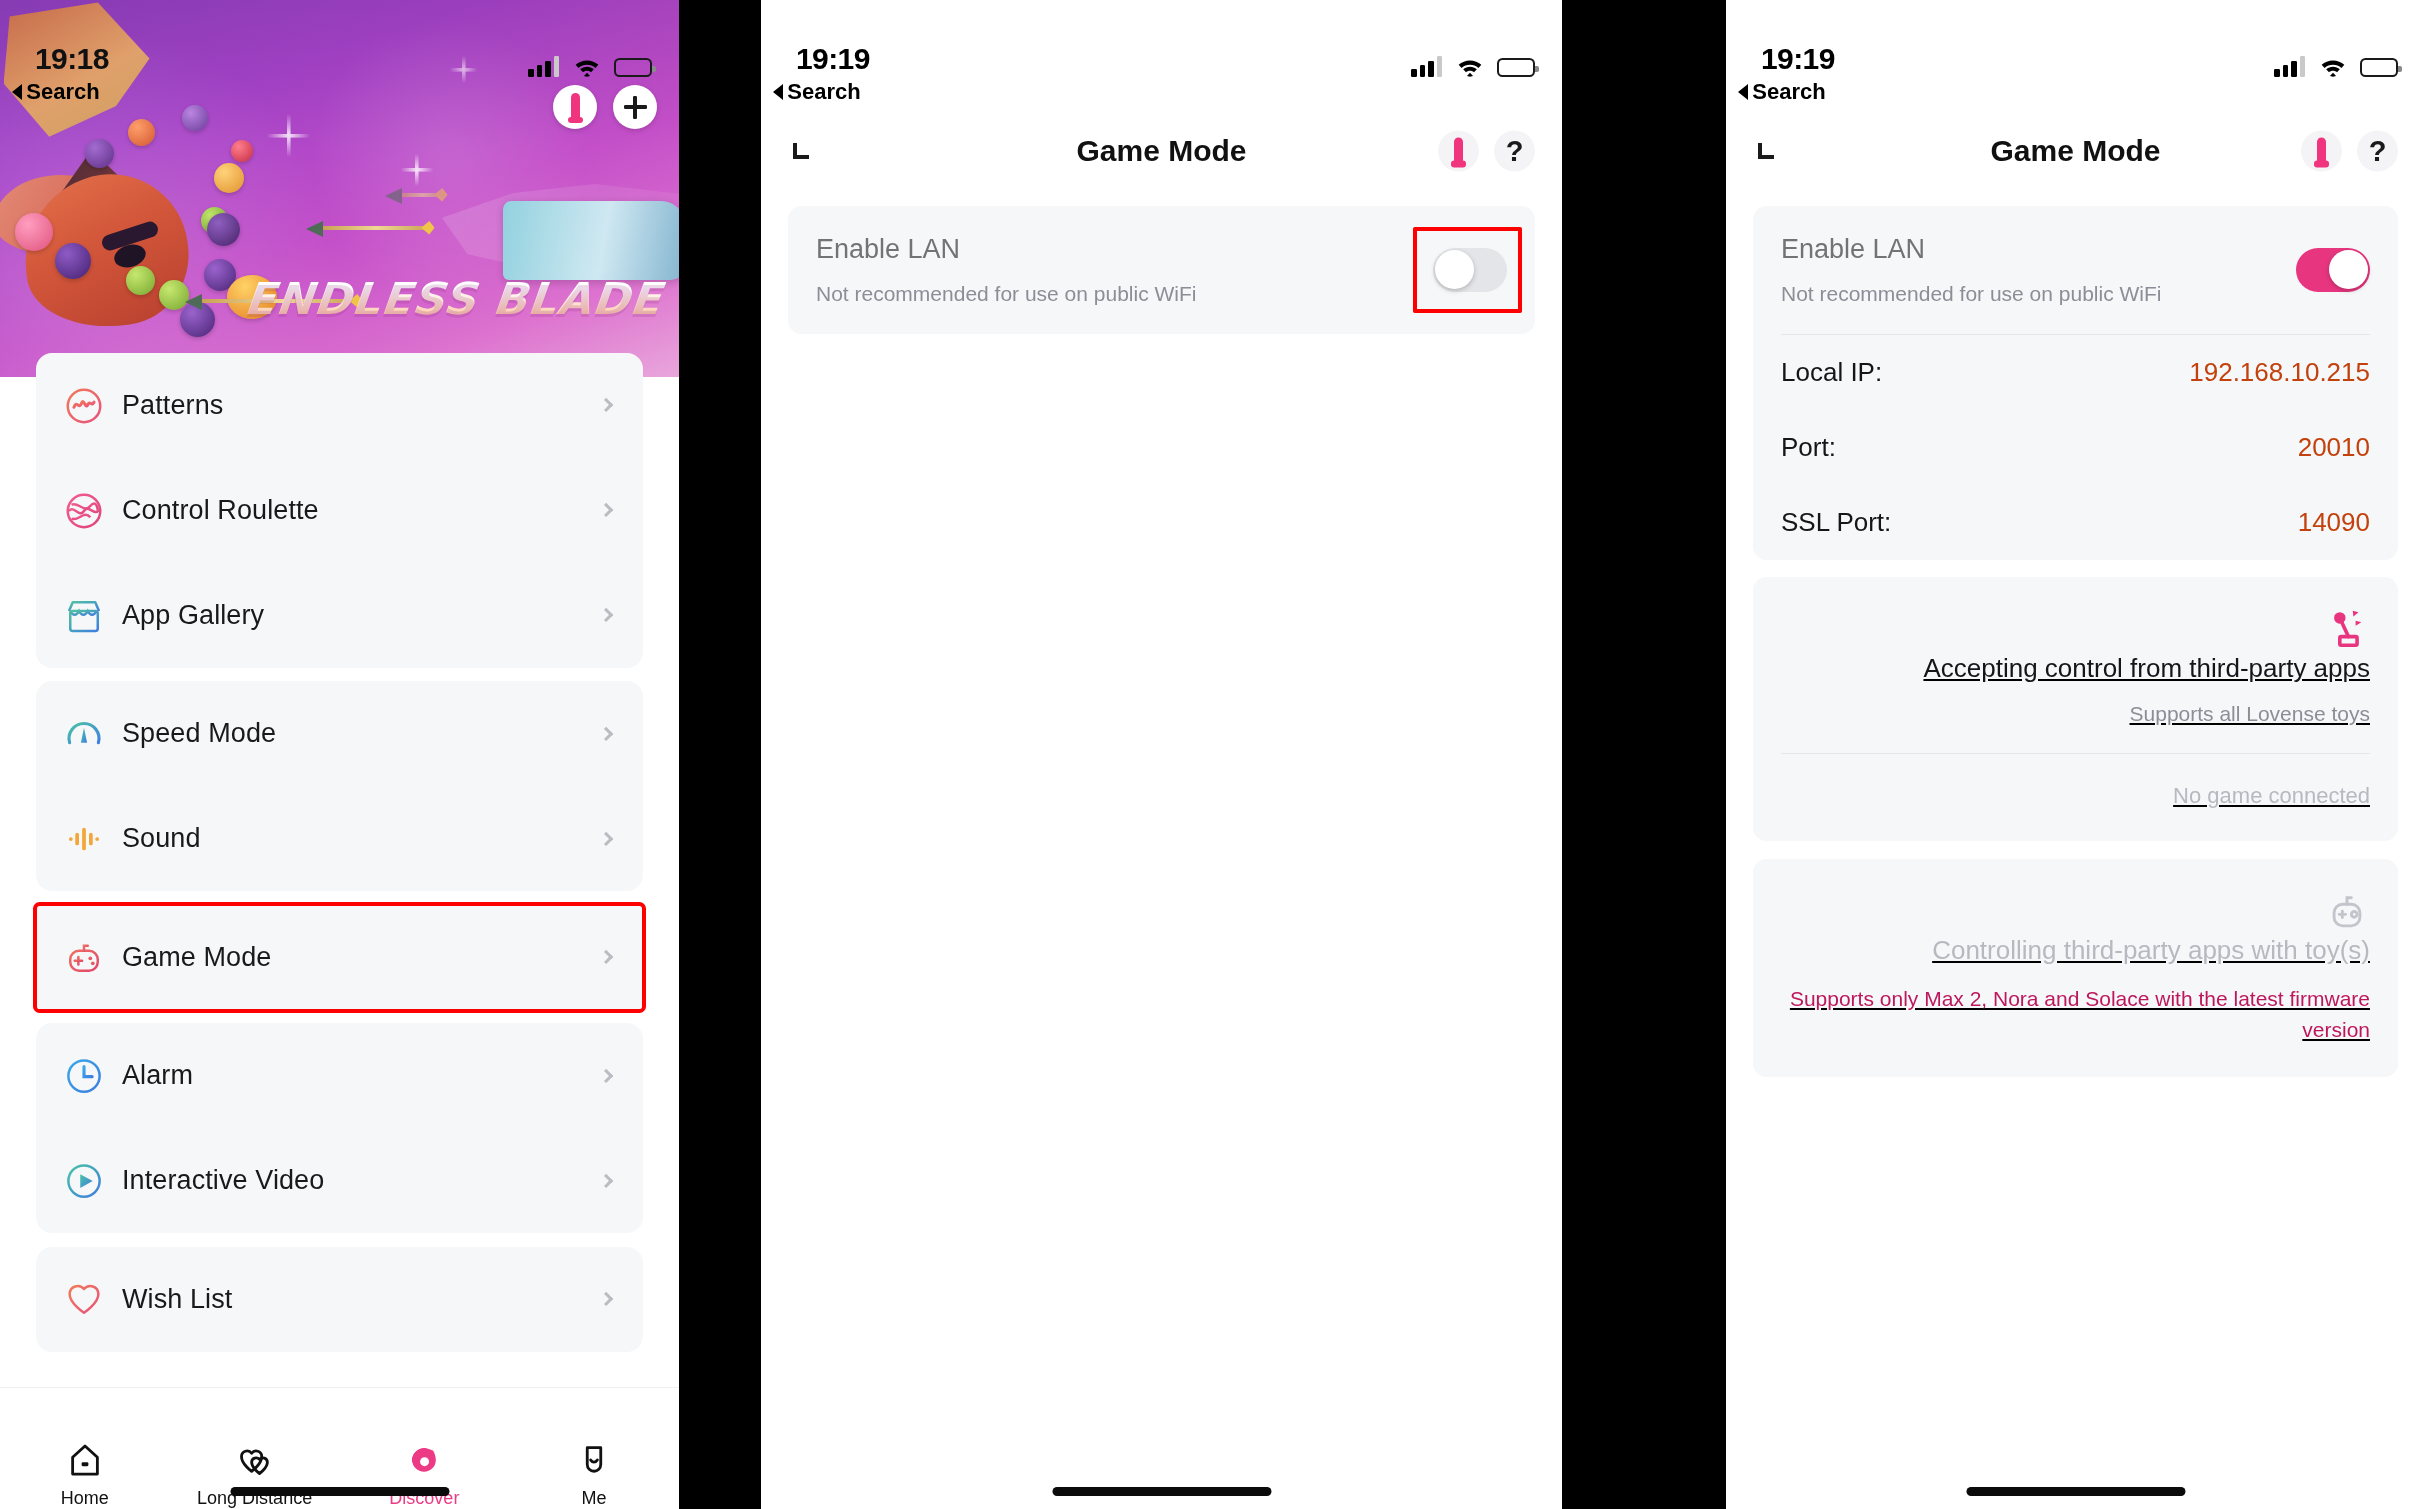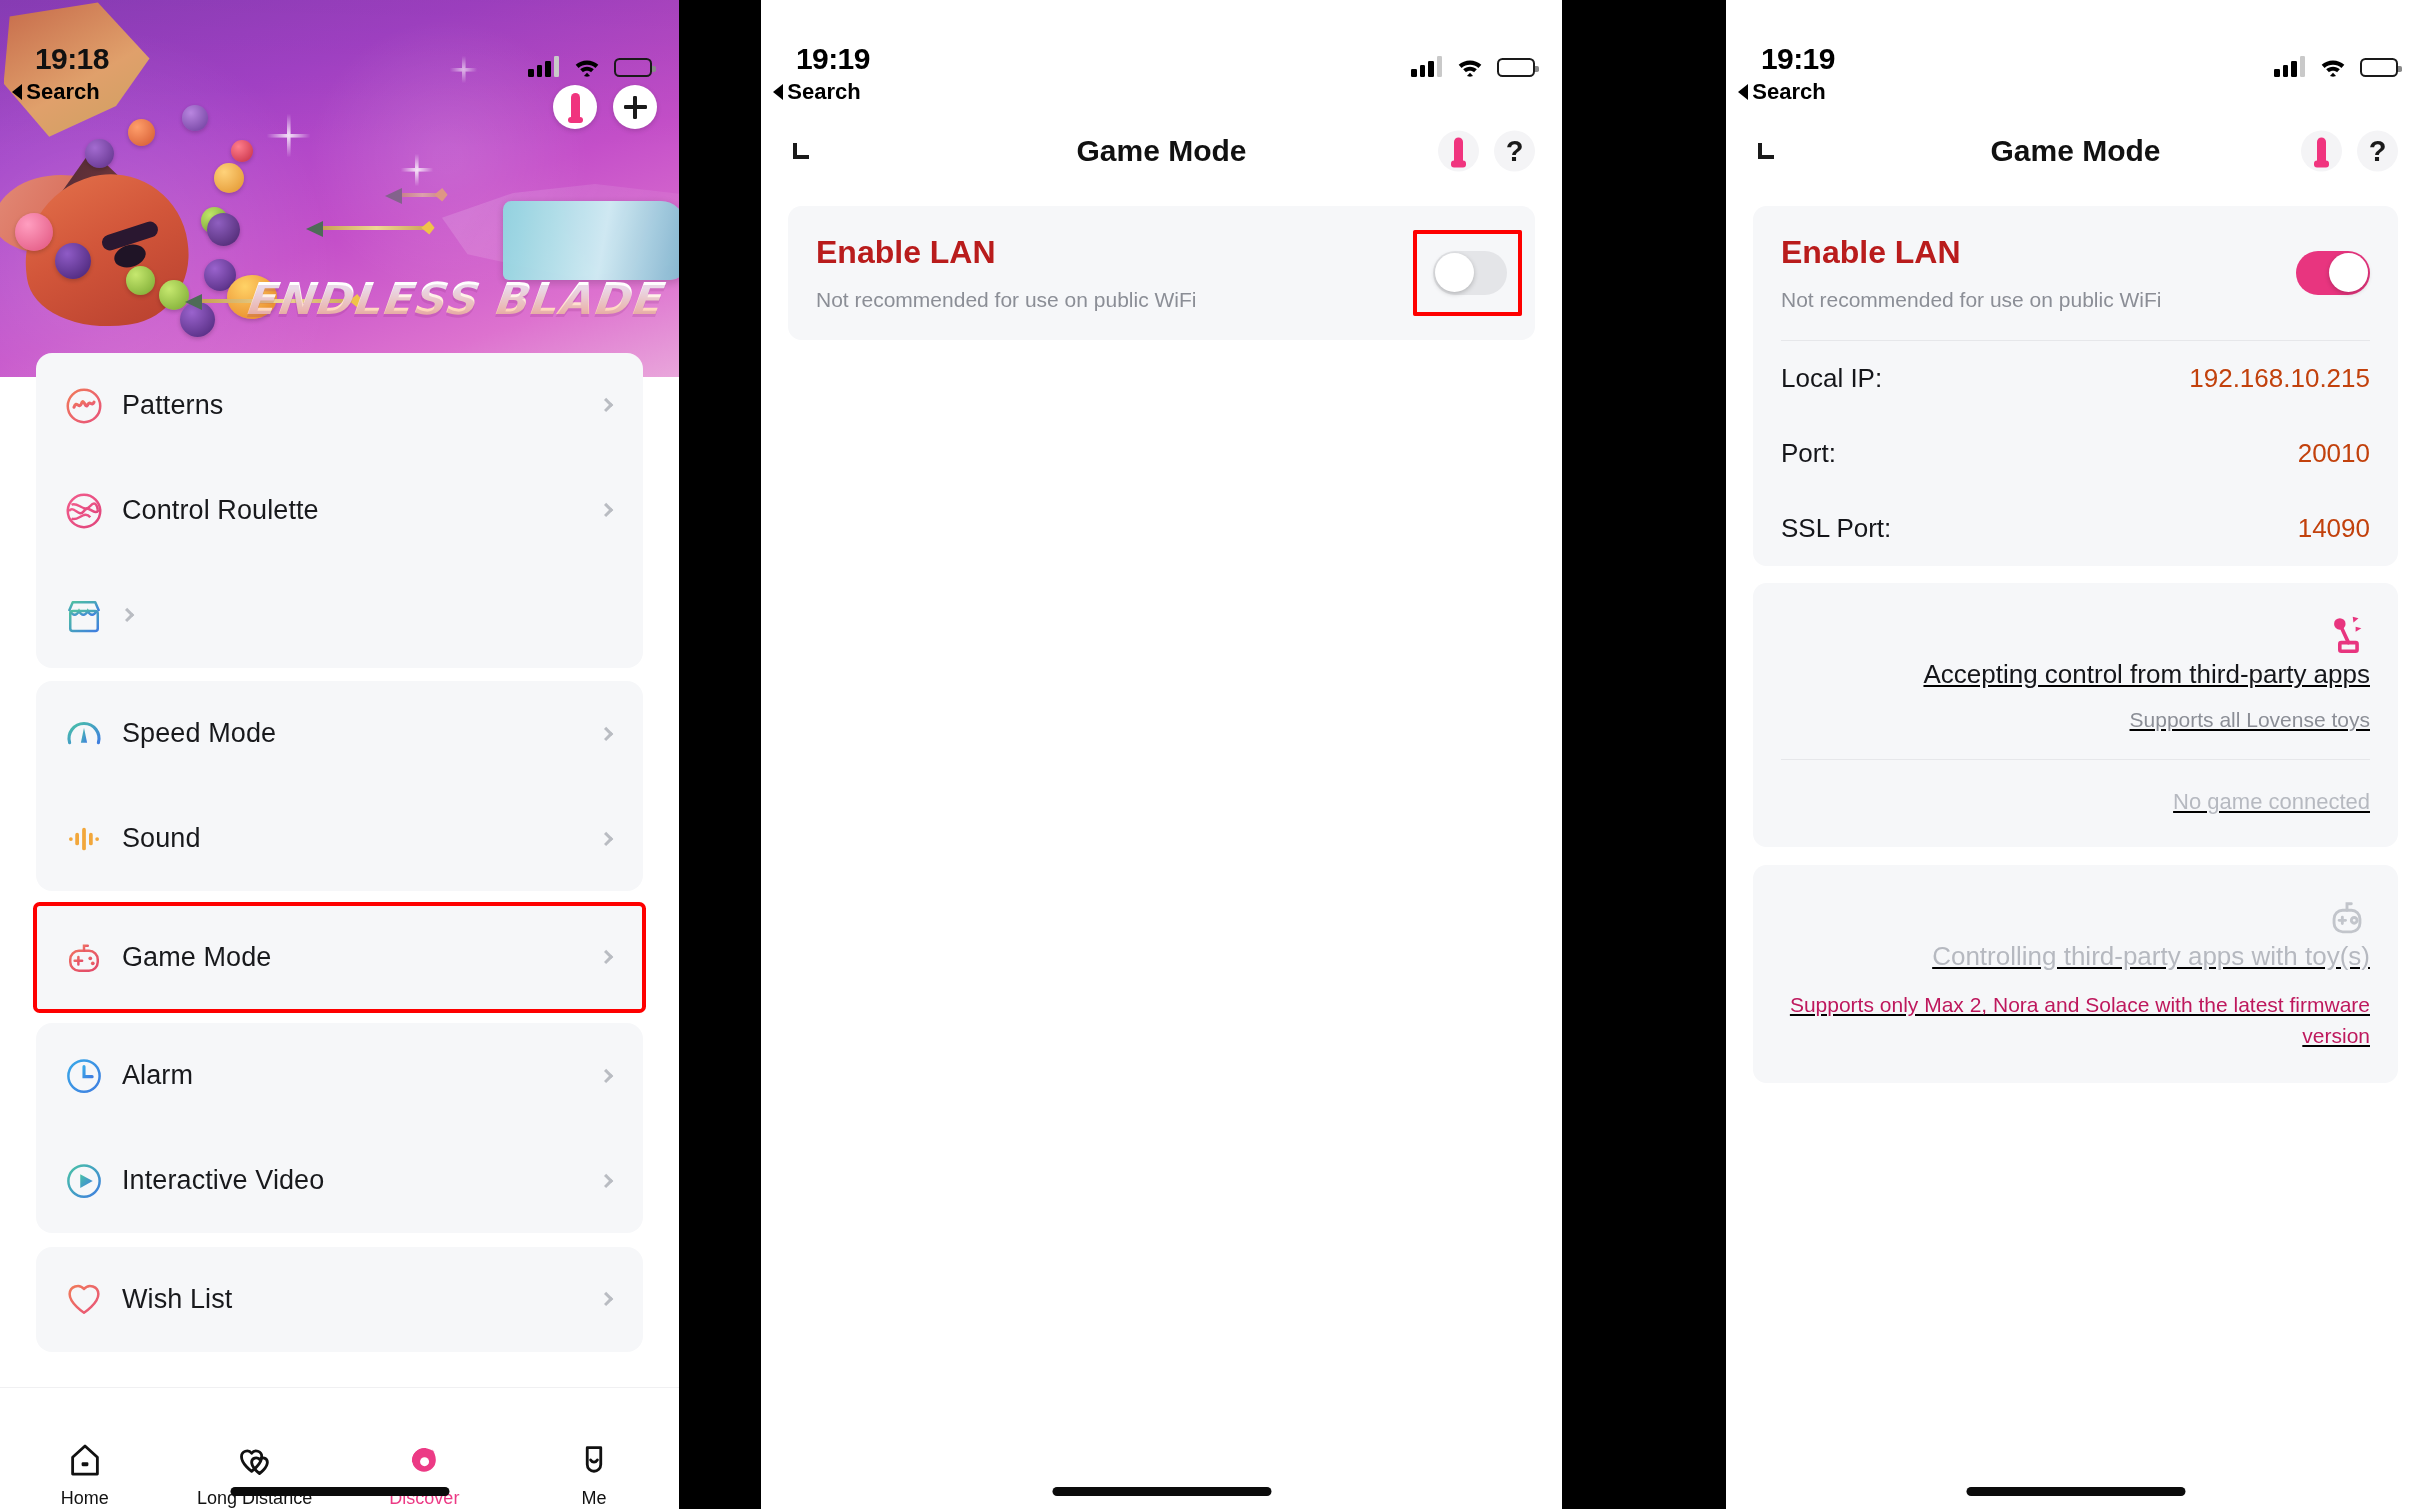--- a/index.html
+++ b/index.html
@@ -266,21 +266,21 @@
 
   .sect {
     margin: 0 27px 17px 27px; background:#f6f7f9; border-radius: 13.4px;
     padding: 0 28px;
   }
   .lan-row {
     display:flex; align-items:center; justify-content:space-between;
     padding: 28px 0 28px 0; position: relative;
   }
   .lan-texts { display:flex; flex-direction:column; gap: 17px; }
-  .lan-title { font-size: 32px; color:#b91c1c;font-weight:bold; }
+  .lan-title { font-size: 27px; color:#737373; }
   .lan-sub { font-size: 21px; color:#8b8e96; }
   .switch {
     width: 74px; height: 44px; border-radius: 24px; position:relative;
     flex: 0 0 auto;
   }
   .switch.off { background:#e4e5e8; }
   .switch.on  { background:#e8357f; }
   .knob {
     position:absolute; top: 2.4px; width: 39px; height: 39px; border-radius:50%;
     background:#fff; box-shadow: 0 1.8px 5.5px rgba(0,0,0,.22);
@@ -434,20 +434,21 @@
                   <linearGradient id="g3" x1="0" y1="0" x2="1" y2="1">
                     <stop offset="0" stop-color="#4fc2a0"></stop>
                     <stop offset="1" stop-color="#3f7ee0"></stop>
                   </linearGradient>
                 </defs>
               <rect x="10" y="24" width="44" height="32" rx="4" fill="none" stroke="url(#g3)" stroke-width="4"></rect>
               <path d="M8 24l6-14h36l6 14" fill="none" stroke="url(#g3)" stroke-width="4" stroke-linejoin="round"></path>
               <path d="M10 24c4 8 10 8 14 0 4 8 10 8 14 0 4 8 10 8 14 0" fill="none" stroke="url(#g3)" stroke-width="4"></path>
             </svg>
           </span>
+          <span class="m-label">App Gallery</span>
           <span class="chev"></span>
         </div>
       </div>
 
       <div class="card">
         <div class="m-row">
           <span class="m-ico">
             <svg viewBox="0 0 64 64" width="40" height="40">
               <defs>
                   <linearGradient id="g4" x1="0" y1="0" x2="1" y2="1">

